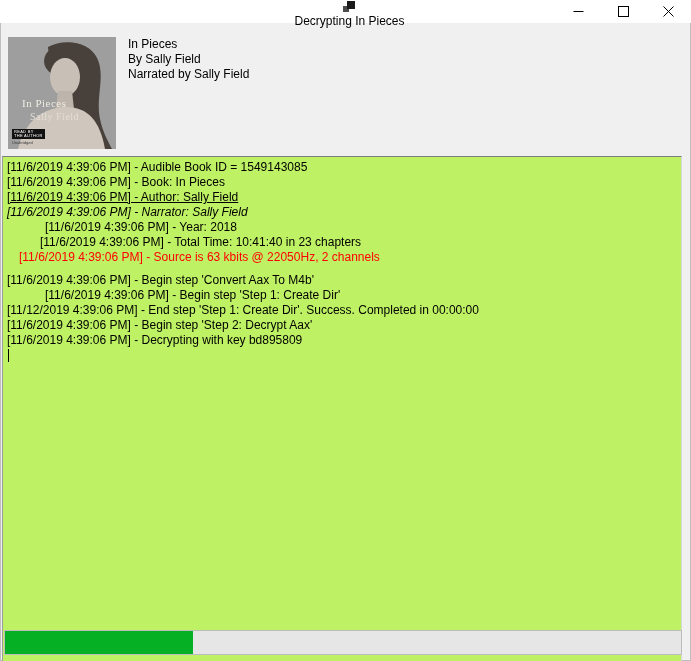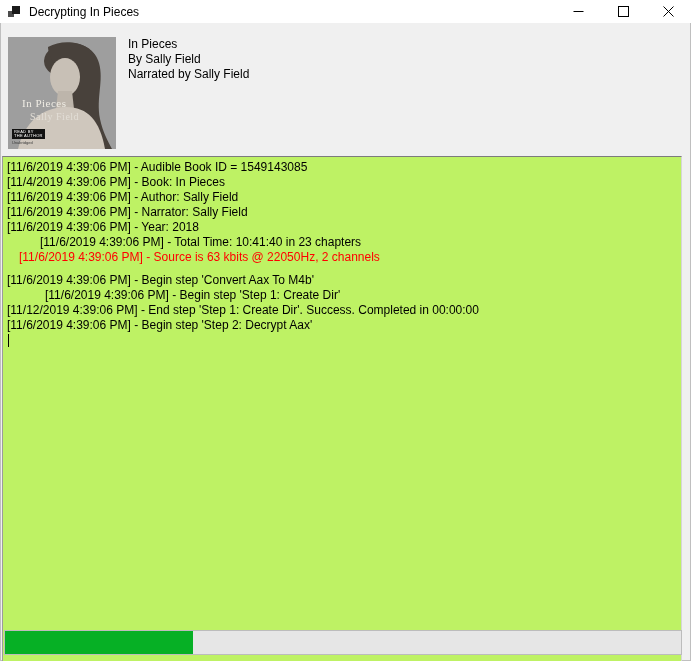--- a/index.html
+++ b/index.html
@@ -10,21 +10,21 @@
     overflow:hidden;
   }
   .window{
     position:relative;width:691px;height:661px;
     background:#f0f0f0;
     box-shadow:inset -1px 0 0 #bfbfbf, inset 1px 0 0 #bfbfbf, inset 0 -1px 0 #bfbfbf;
   }
   
   .titlebar{
     position:absolute;left:0;top:0;width:691px;height:23px;
-    background:#ffffff;display:flex;align-items:center;
+    background:#ffffff;display:flex;align-items:center;flex-direction:column;
   }
   .app-icon{width:14px;height:14px;margin-left:7px;flex:0 0 auto;}
   .title-text{
     margin-left:8px;font-size:12px;color:#000;white-space:nowrap;
   }
   .win-buttons{position:absolute;right:0;top:0;height:23px;display:flex;}
   .win-btn{
     width:45px;height:23px;display:flex;align-items:center;justify-content:center;
     background:#ffffff;border:none;padding:0;cursor:default;
   }
@@ -140,49 +140,52 @@
     <div>In Pieces</div>
     <div>By Sally Field</div>
     <div>Narrated by Sally Field</div>
   </div>
 
   <div class="log-box">
     <div class="log-line" style="color: rgb(0, 0, 0);">
         <span>[11/6/2019 4:39:06 PM] - Audible Book ID = 1549143085</span>
       </div>
       <div class="log-line" style="color: rgb(0, 0, 0);">
-        <span>[11/4/2019 4:39:06 PM] - Book: In Pieces</span>
+        <span>[11/6/2019 4:39:06 PM] - Book: In Pieces</span>
       </div>
-      <div class="log-line" style="color: rgb(0, 0, 0);">
+      <div class="log-line" style="color: rgb(0, 0, 0); text-decoration: underline;">
         <span>[11/6/2019 4:39:06 PM] - Author: Sally Field</span>
       </div>
-      <div class="log-line" style="color: rgb(0, 0, 0);">
+      <div class="log-line" style="color: rgb(0, 0, 0); font-style: italic;">
         <span>[11/6/2019 4:39:06 PM] - Narrator: Sally Field</span>
       </div>
-      <div class="log-line" style="color: rgb(0, 0, 0);">
+      <div class="log-line" style="color: rgb(0, 0, 0); margin-left: 38px;">
         <span>[11/6/2019 4:39:06 PM] - Year: 2018</span>
       </div>
       <div class="log-line" style="color: rgb(0, 0, 0); margin-left: 33px;">
         <span>[11/6/2019 4:39:06 PM] - Total Time: 10:41:40 in 23 chapters</span>
       </div>
       <div class="log-line" style="color: rgb(255, 0, 0); margin-left: 12px;">
         <span>[11/6/2019 4:39:06 PM] - Source is 63 kbits @ 22050Hz, 2 channels</span>
       </div>
       <div class="log-line" style="color: rgb(0, 0, 0); margin-top: 8px;">
         <span>[11/6/2019 4:39:06 PM] - Begin step 'Convert Aax To M4b'</span>
       </div>
       <div class="log-line" style="color: rgb(0, 0, 0); padding-left: 38px;">
         <span>[11/6/2019 4:39:06 PM] - Begin step 'Step 1: Create Dir'</span>
       </div>
       <div class="log-line" style="color: rgb(0, 0, 0);">
         <span>[11/12/2019 4:39:06 PM] - End step 'Step 1: Create Dir'. Success. Completed in 00:00:00</span>
       </div>
       <div class="log-line" style="color: rgb(0, 0, 0);">
         <span>[11/6/2019 4:39:06 PM] - Begin step 'Step 2: Decrypt Aax'</span>
       </div>
+      <div class="log-line" style="color: rgb(0, 0, 0);">
+        <span>[11/6/2019 4:39:06 PM] - Decrypting with key bd895809</span>
+      </div>
     <div class="caret"></div>
   </div>
 
   <div class="progress-track">
     <div class="progress-fill" style="width: 27.8%; background: rgb(6, 176, 37);"></div>
   </div>
 
 </div>
 
 </body></html>

